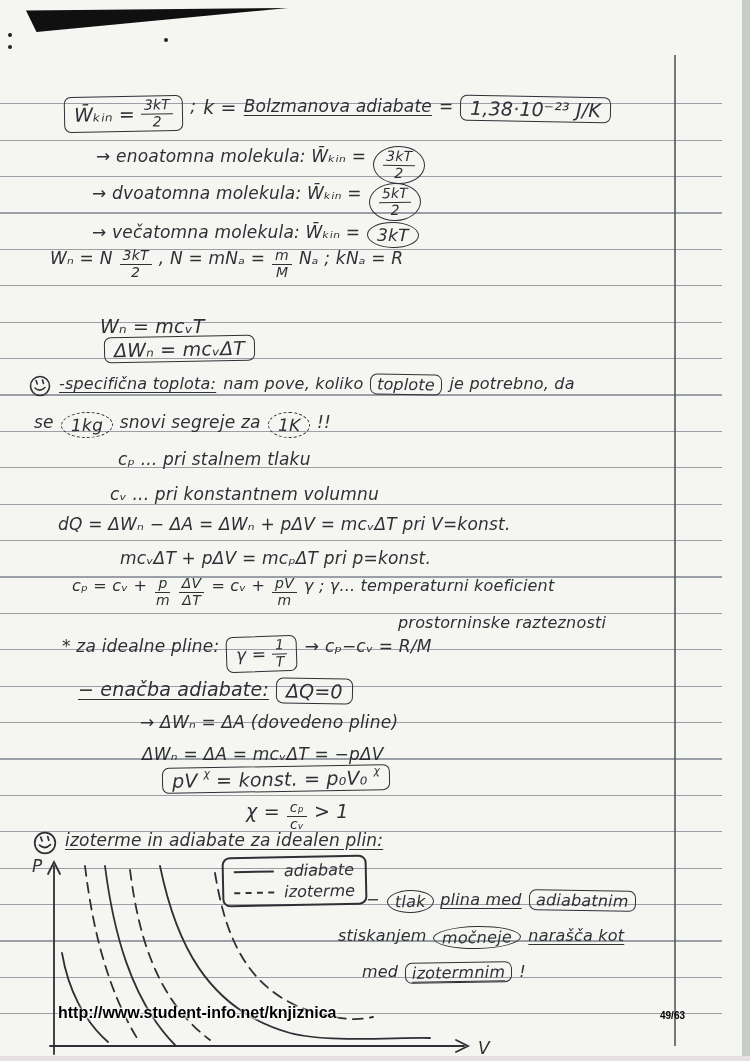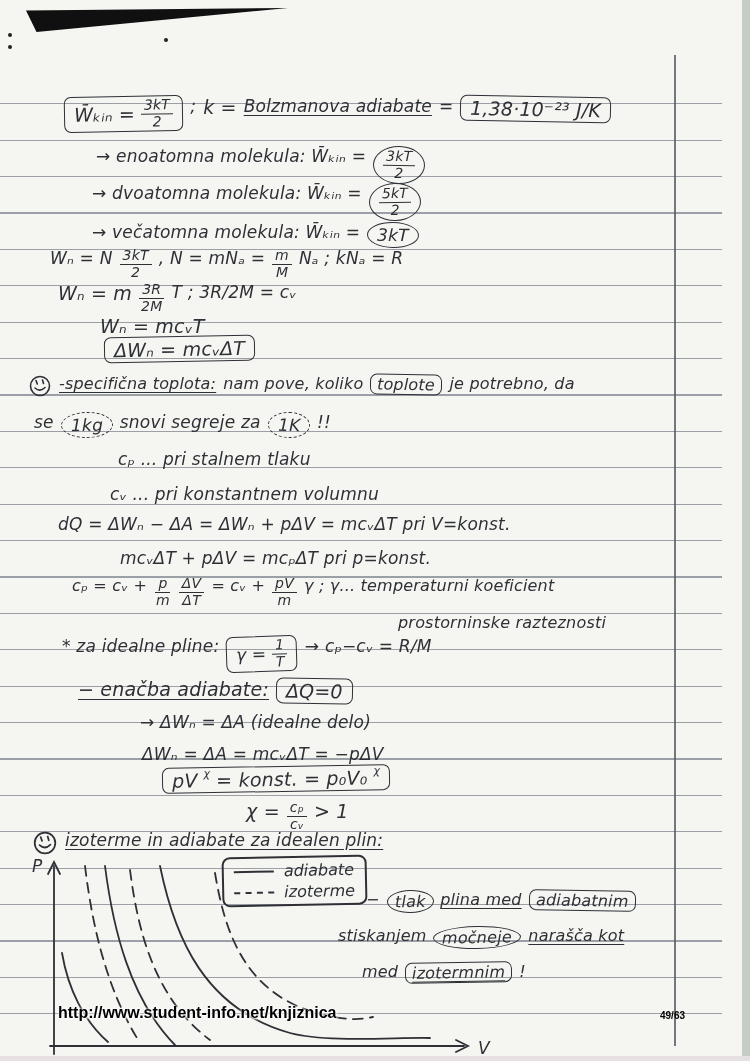--- a/index.html
+++ b/index.html
@@ -107,28 +107,20 @@
       <span class="fn">3kT</span>
       <span class="fd">2</span>
     </span>
     <span>,  N = mNₐ =</span>
     <span class="frac">
       <span class="fn">m</span>
       <span class="fd">M</span>
     </span>
     <span>Nₐ ;  kNₐ = R</span>
   </div>
-  <div class="hl" style="left:58px;top:282px">
-    <span class="big">Wₙ = m</span>
-    <span class="frac">
-      <span class="fn">3R</span>
-      <span class="fd">2M</span>
-    </span>
-    <span>T    ;   3R∕2M = cᵥ</span>
-  </div>
   <div class="hl" style="left:100px;top:315px">
     <span class="big">Wₙ = mcᵥT</span>
   </div>
   <div class="hl" style="left:104px;top:336px">
     <span class="hbox t-1 big">ΔWₙ = mcᵥΔT</span>
   </div>
 
   <div class="hl sm" style="left:28px;top:374px">
     <svg class="smiley" width="24" height="24" viewBox="0 0 24 24">
       <g fill="none" stroke="#2e3036" stroke-width="1.6" stroke-linecap="round">
@@ -193,21 +185,21 @@
         <span class="fd">T</span>
       </span>
     </span>
     <span>→ cₚ−cᵥ = R∕M</span>
   </div>
   <div class="hl big" style="left:78px;top:678px">
     <span class="u">− enačba adiabate:</span>
     <span class="hbox t1">ΔQ=0</span>
   </div>
   <div class="hl" style="left:140px;top:712px">
-    <span>→ ΔWₙ = ΔA (idealne delo)</span>
+    <span>→ ΔWₙ = ΔA (dovedeno pline)</span>
   </div>
   <div class="hl" style="left:142px;top:744px">
     <span>ΔWₙ = ΔA = mcᵥΔT = −pΔV</span>
   </div>
   <div class="hl" style="left:162px;top:766px">
     <span class="hbox t-1 big">
       <span>pV</span>
         <sup class="hsup">χ</sup>
       <span>= konst. = p₀V₀</span>
         <sup class="hsup">χ</sup>

